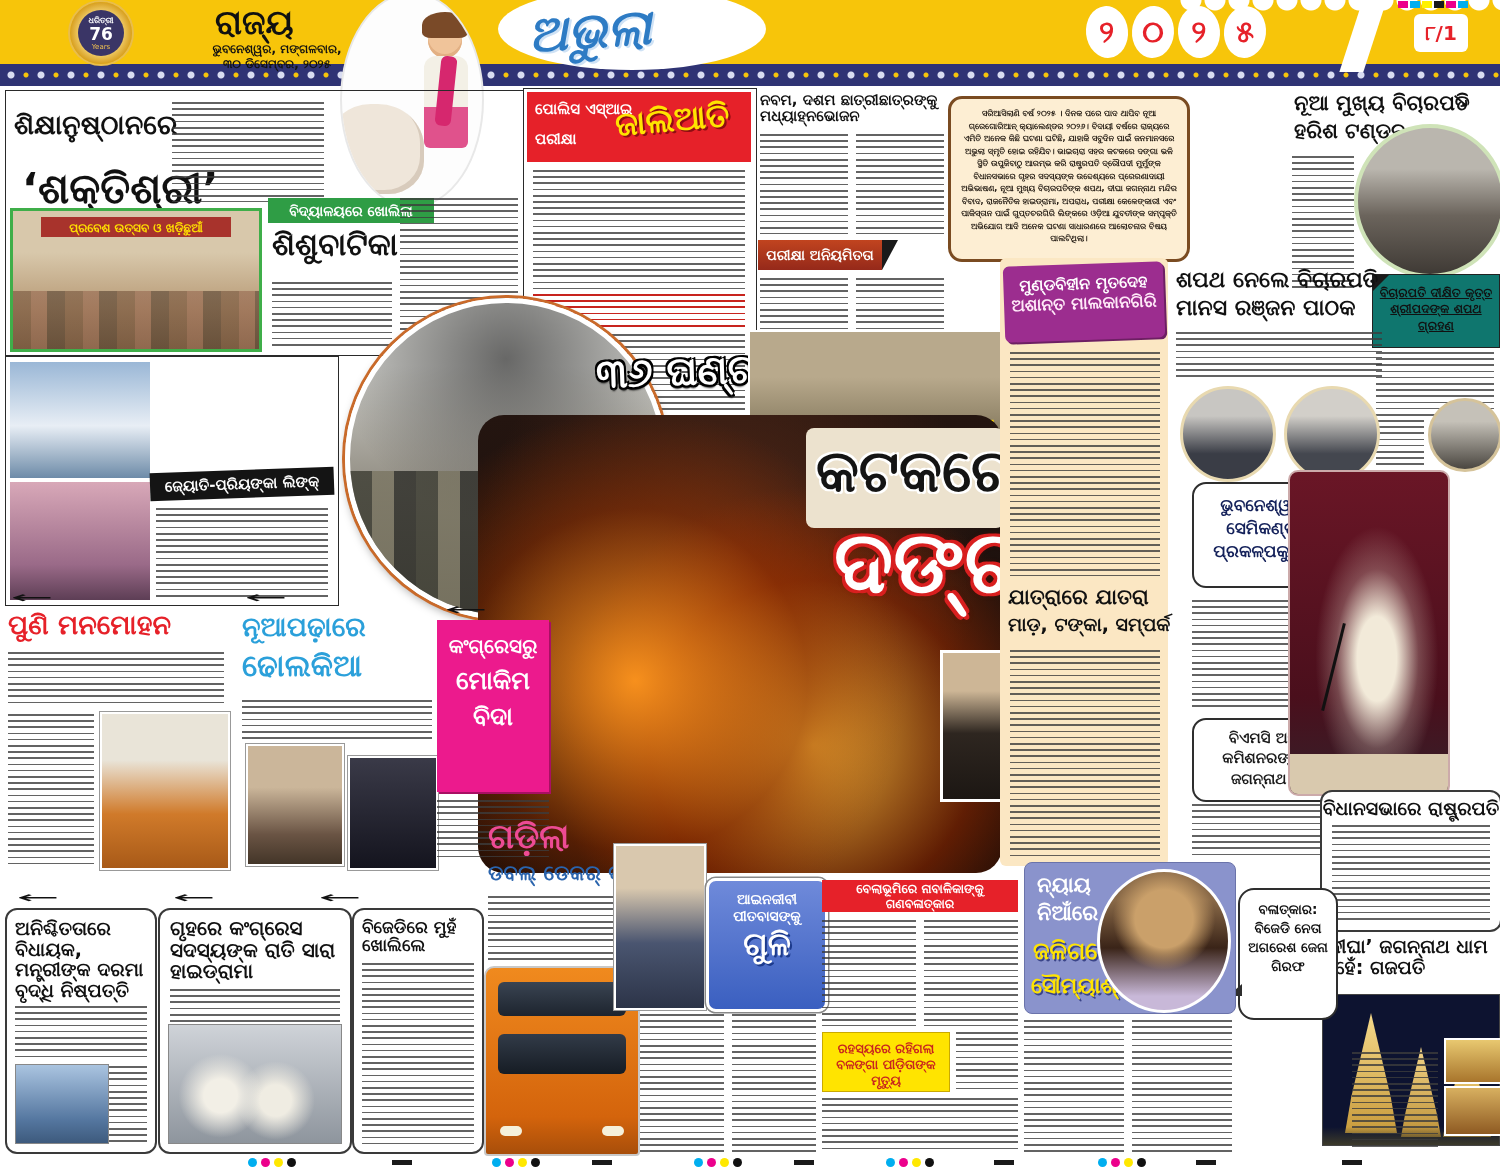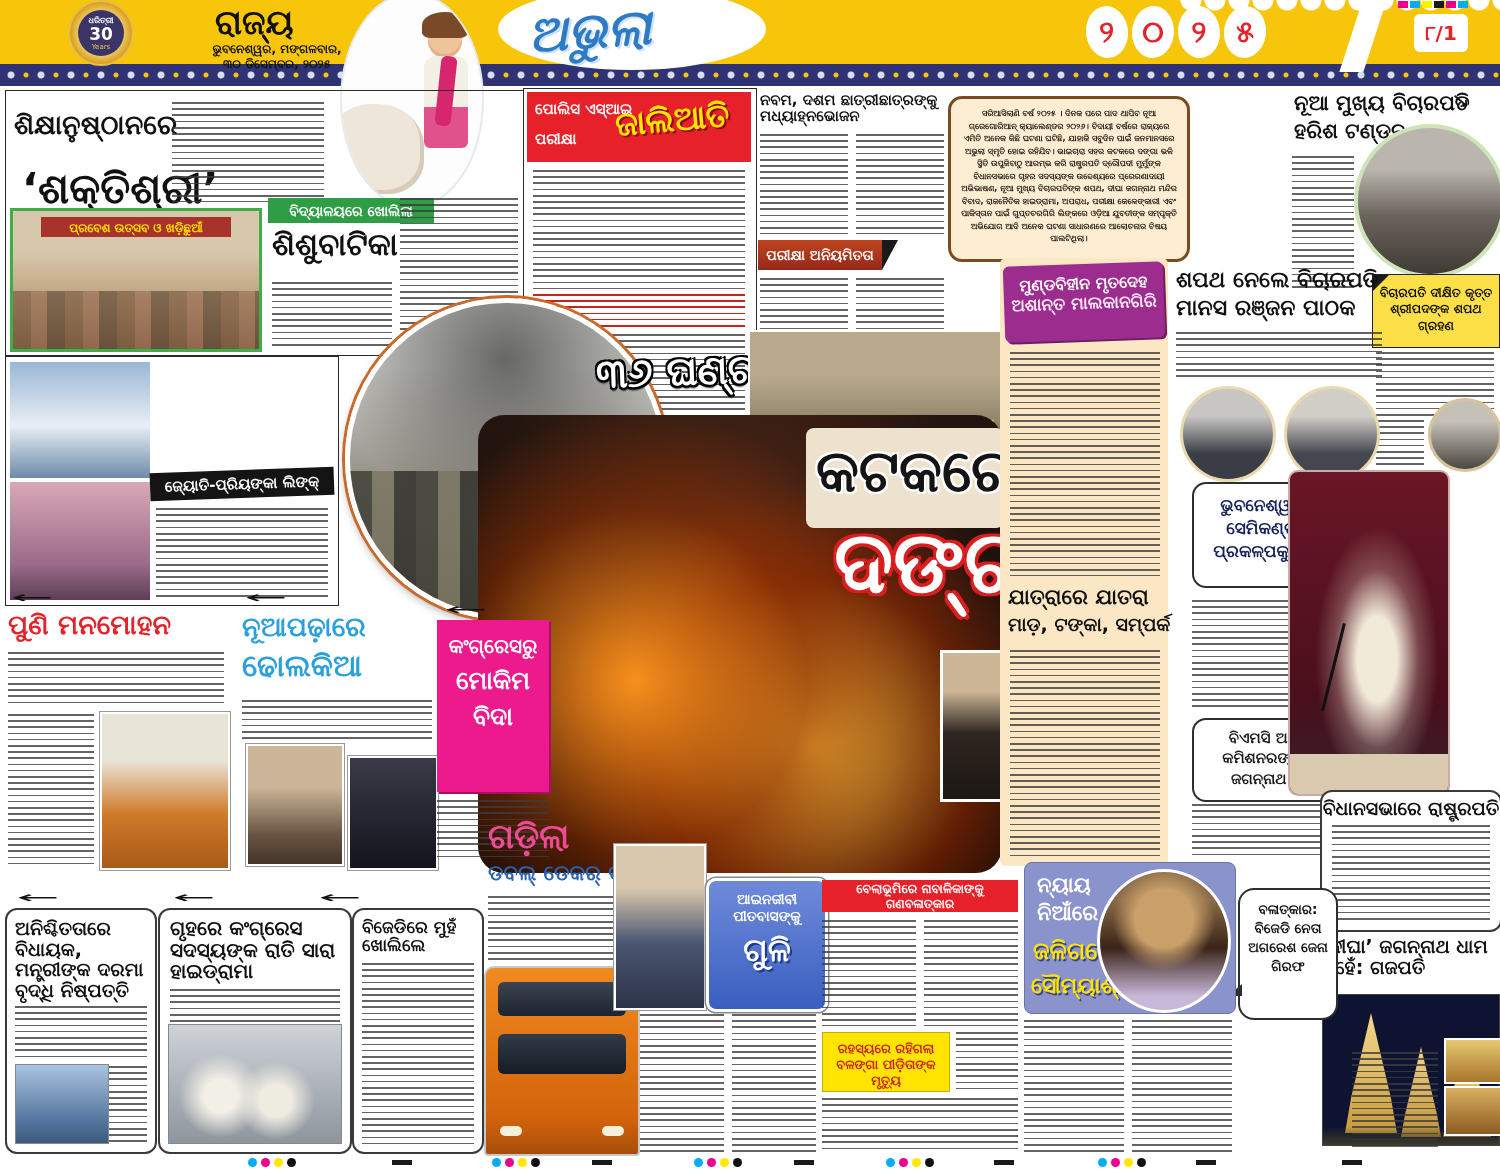--- a/index.html
+++ b/index.html
@@ -36,21 +36,21 @@
       <div class="dash" style="background:#00aeef;width:10px;height:7px;"></div>
       <div class="dash" style="background:#fff200;width:10px;height:7px;"></div>
       <div class="dash" style="background:#1a1a1a;width:10px;height:7px;"></div>
       <div class="dash" style="background:#ec008c;width:10px;height:7px;"></div>
       <div class="dash" style="background:#00aeef;width:10px;height:7px;"></div>
   </div>
 
   <div class="abs circ" style="left:70px;top:2px;width:62px;height:62px;background:radial-gradient(circle,#fbe08a 40%,#d8a021 70%,#b5791a);box-shadow:0 0 0 2px #e9bd4d;">
     <div class="abs circ" style="left:8px;top:8px;width:46px;height:46px;background:#3a3566;color:#fff;text-align:center;">
       <div style="font-size:8px;margin-top:6px;font-weight:bold;">ଧରିତ୍ରୀ</div>
-      <div style="font-size:17px;font-weight:bold;line-height:1;">30</div>
+      <div style="font-size:17px;font-weight:bold;line-height:1;">76</div>
       <div style="font-size:7px;color:#f0c050;">Years</div>
     </div>
   </div>
 
   <div class="abs hl" style="left:215px;top:4px;font-size:34px;">ରାଜ୍ୟ</div>
   <div class="abs ctr w900" style="left:192px;top:42px;width:170px;font-size:12px;line-height:1.25;">
     <div>ଭୁବନେଶ୍ୱର, ମଙ୍ଗଳବାର,</div>
     <div>୩୦ ଡିସେମ୍ବର, ୨୦୨୫</div>
   </div>
 
@@ -124,21 +124,21 @@
   <div class="abs" style="left:948px;top:96px;width:242px;height:166px;background:#fdeed3;border:3px solid #7a4b21;border-radius:14px;padding:8px 10px;box-sizing:border-box;">
     <div class="ctr w900" style="font-size:8.1px;line-height:1.55;color:#201810;">ସରିଆସିଲାଣି ବର୍ଷ ୨୦୨୫ । ଦିନକ ପରେ ପାଦ ଥାପିବ ନୂଆ ଗ୍ରେଗୋରିଆନ୍ କ୍ୟାଲେଣ୍ଡର ୨୦୨୬। ବିଦାୟୀ ବର୍ଷରେ ରାଜ୍ୟରେ ଏମିତି ଅନେକ କିଛି ଘଟଣା ଘଟିଛି, ଯାହାକି ସବୁଦିନ ପାଇଁ ଜନମାନସରେ ଅଭୁଲା ସ୍ମୃତି ହୋଇ ରହିଯିବ। ଭାଇଚାରା ସହର କଟକରେ ଦଙ୍ଗା ଭଳି ସ୍ଥିତି ଉପୁଜିବାଠୁ ଆରମ୍ଭ କରି ରାଷ୍ଟ୍ରପତି ଦ୍ରୌପଦୀ ମୁର୍ମୁଙ୍କ ବିଧାନସଭାରେ ଗୃହର ସଦସ୍ୟଙ୍କ ଉଦ୍ଦେଶ୍ୟରେ ପ୍ରେରଣାଦାୟୀ ଅଭିଭାଷଣ, ନୂଆ ମୁଖ୍ୟ ବିଚାରପତିଙ୍କ ଶପଥ, ଦୀଘା ଜଗନ୍ନାଥ ମନ୍ଦିର ବିବାଦ, ରାଜନୈତିକ ହାଇଡ୍ରାମା, ଅପରାଧ, ପରୀକ୍ଷା କେଳେଙ୍କାରୀ ଏବଂ ପାକିସ୍ତାନ ପାଇଁ ଗୁପ୍ତଚରଗିରି ଲିଙ୍କରେ ଓଡ଼ିଆ ଯୁବତୀଙ୍କ ସମ୍ପୃକ୍ତି ଅଭିଯୋଗ ଆଦି ଅନେକ ଘଟଣା ସାଧାରଣରେ ଆଲୋଚନାର ବିଷୟ ପାଲଟିଥିଲା।</div>
   </div>
 
   <div class="abs hl" style="left:1294px;top:92px;font-size:21px;">ନୂଆ ମୁଖ୍ୟ ବିଚାରପତି</div>
   <div class="abs hl" style="left:1294px;top:120px;font-size:21px;">ହରିଶ ଟଣ୍ଡନ</div>
   <div class="abs" style="left:1452px;top:88px;font-size:22px;transform:rotate(40deg);">→</div>
   <div class="abs greek" style="left:1292px;top:156px;width:62px;height:136px;"></div>
   <div class="abs circ" style="left:1354px;top:124px;width:144px;height:146px;border:4px solid #cfe3b8;background:linear-gradient(#bab6ae 28%,#6b645c 60%,#3f3a35);"></div>
 
-  <div class="abs" style="left:1372px;top:274px;width:126px;height:72px;background:#fde047;border:1.6px solid #222;">
+  <div class="abs" style="left:1372px;top:274px;width:126px;height:72px;background:#0f766e;border:1.6px solid #222;text-decoration:underline;">
     <div class="abs" style="left:0;top:0;width:0;height:0;border-top:16px solid #1a1a1a;border-right:16px solid transparent;"></div>
     <div class="ctr w900" style="font-size:12.5px;line-height:1.3;padding:10px 4px 0 4px;">ବିଚାରପତି ଦୀକ୍ଷିତ କୃତ୍ତ ଶ୍ରୀପଦଙ୍କ ଶପଥ ଗ୍ରହଣ</div>
   </div>
   <div class="abs greek" style="left:1376px;top:352px;width:118px;height:64px;"></div>
   <div class="abs circ" style="left:1428px;top:398px;width:68px;height:68px;border:3px solid #d5c39a;background:linear-gradient(#c5c1b8 30%,#4a4640);"></div>
   <div class="abs greek" style="left:1376px;top:420px;width:48px;height:48px;"></div>
 
   <div class="abs box" style="left:5px;top:356px;width:332px;height:248px;"></div>
   <div class="abs" style="left:10px;top:362px;width:140px;height:116px;background:linear-gradient(#9ab7d6,#e8eef5 55%,#6d8ba8);"></div>
   <div class="abs" style="left:10px;top:482px;width:140px;height:118px;background:linear-gradient(#d8a8b8,#9a6a88 70%,#5d3e55);"></div>
@@ -265,21 +265,21 @@
     <div class="abs" style="left:12px;top:66px;width:128px;height:40px;background:linear-gradient(#323b48,#161c24);border-radius:6px;"></div>
     <div class="abs" style="left:14px;bottom:18px;width:22px;height:10px;background:#f5f0da;border-radius:5px;"></div>
     <div class="abs" style="right:14px;bottom:18px;width:22px;height:10px;background:#f5f0da;border-radius:5px;"></div>
   </div>
 
   <div class="abs" style="left:614px;top:844px;width:88px;height:162px;border:2px solid #fff;box-shadow:0 0 0 1px #999;background:linear-gradient(#d9c8ae 26%,#4a5570 60%,#2c3448);"></div>
 
   <div class="abs ctr" style="left:706px;top:878px;width:116px;height:128px;background:linear-gradient(#6f8ada,#3a5fc0);border:3px solid #fff;border-radius:10px;box-shadow:0 0 0 1.5px #888;">
     <div style="color:#fff;font-size:14px;font-weight:bold;margin-top:10px;">ଆଇନଜୀବୀ</div>
     <div style="color:#fff;font-size:14px;font-weight:bold;">ପୀତବାସଙ୍କୁ</div>
-    <div style="color:#fff;font-size:32px;font-weight:bold;margin-top:6px;text-shadow:2px 2px 0 #1c3a8c;">ଗୁଳି</div>
+    <div style="color:#fff;font-size:32px;font-weight:bold;text-shadow:2px 2px 0 #1c3a8c;">ଗୁଳି</div>
   </div>
   <div class="abs greek" style="left:640px;top:1014px;width:84px;height:138px;"></div>
   <div class="abs greek" style="left:732px;top:1014px;width:84px;height:138px;"></div>
 
   <div class="abs ctr" style="left:822px;top:880px;width:196px;height:32px;background:#e62129;display:flex;align-items:center;justify-content:center;">
     <span style="color:#fff;font-size:12.5px;font-weight:bold;line-height:1.2;">ବେଲାଭୂମିରେ ନାବାଳିକାଙ୍କୁ ଗଣବଳାତ୍କାର</span>
   </div>
   <div class="abs greek" style="left:822px;top:920px;width:94px;height:106px;"></div>
   <div class="abs greek" style="left:924px;top:920px;width:94px;height:106px;"></div>
   <div class="abs ctr" style="left:822px;top:1032px;width:126px;height:58px;background:#ffe400;border:1px solid #caa900;">

